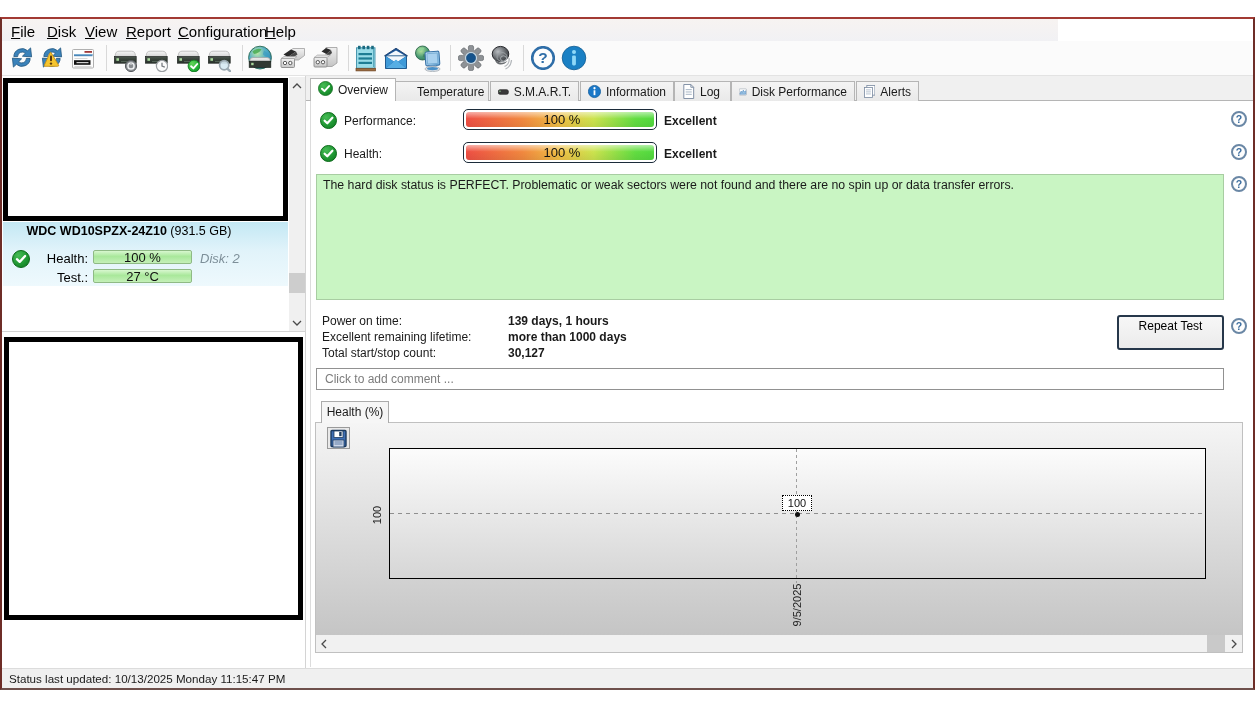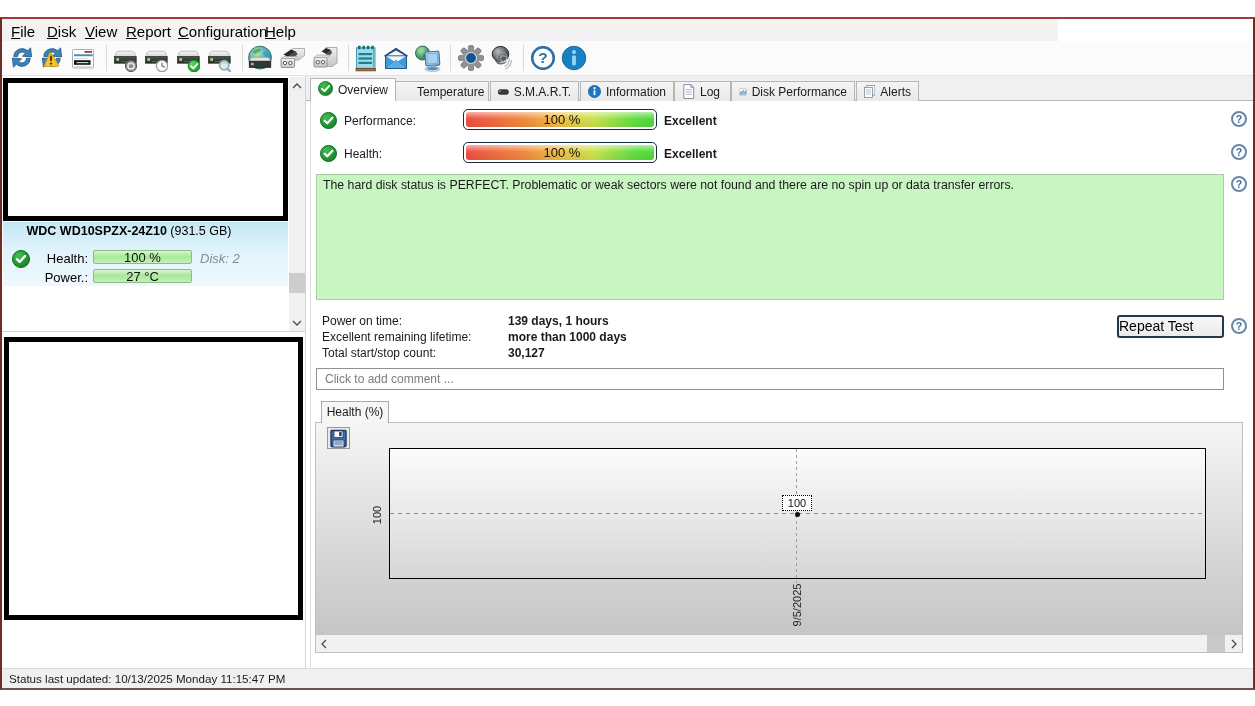--- a/index.html
+++ b/index.html
@@ -32,21 +32,21 @@
 .meter { position:absolute; width:194px; height:21px; border:1px solid #1c2c3a; border-radius:5px; background:#fff; padding:2px; }
 .meterin { width:100%; height:100%; border-radius:3px; background:
   linear-gradient(rgba(255,255,255,.55),rgba(255,255,255,0) 45%, rgba(0,0,0,.06)),
   linear-gradient(90deg,#ee4f44,#f1883f 30%,#f0c045 50%,#cbe34e 68%,#62dd41 90%,#52d93f);
   position:relative; }
 .meterlabel { position:absolute; width:100%; text-align:center; top:2px; font-size:13px; color:#111; }
 .qicon { position:absolute; width:16px; height:16px; }
 #greenbox { position:absolute; left:316px; top:174px; width:908px; height:126px; background:#c9f5c3; border:1px solid #a8cda2; font-size:12.3px; color:#1a1a1a; padding:3px 6px; }
 .ilabel { position:absolute; left:322px; font-size:12px; color:#1a1a1a; }
 .ival { position:absolute; left:508px; font-size:12px; font-weight:bold; color:#1a1a1a; }
-#repeatbtn { position:absolute; left:1117px; top:315px; width:107px; height:23px; border:2px solid #26374a; border-radius:3px; background:linear-gradient(#f7f7f7,#ebebeb); font-size:14px; line-height:19px; color:#000; }
+#repeatbtn { position:absolute; left:1117px; top:315px; width:107px; height:35px; border:2px solid #26374a; border-radius:3px; background:linear-gradient(#f7f7f7,#ebebeb); font-size:12px; text-align:center; line-height:19px; color:#000; }
 #commentbox { position:absolute; left:316px; top:368px; width:908px; height:22px; border:1px solid #919191; background:#fff; font-size:12px; color:#7c7c7c; line-height:20px; padding-left:8px; }
 
 #charttab { position:absolute; left:321px; top:401px; width:68px; height:22px; border:1px solid #ababab; border-bottom:none; background:#f6f6f6; font-size:12px; color:#1a1a1a; text-align:center; line-height:21px; z-index:2;}
 #chartbox { position:absolute; left:315px; top:422px; width:928px; height:231px; border:1px solid #c0c0c0; background:#fff; }
 #chartarea { position:absolute; left:316px; top:423px; width:926px; height:212px; background:linear-gradient(#f5f5f5,#c5c5c5); }
 #savebtn { position:absolute; left:327px; top:427px; width:23px; height:22px; border:1px solid #9a9a9a; background:#e9e9e9; }
 #plot { position:absolute; left:389px; top:448px; width:817px; height:131px; border:1px solid #000; background:linear-gradient(#fcfcfc,#d6d6d6); }
 #hscroll { position:absolute; left:316px; top:635px; width:926px; height:17px; background:#f1f1f1; }
 #hthumb { position:absolute; left:891px; top:0; width:18px; height:17px; background:#c9c9c9; }
 
@@ -329,21 +329,21 @@
             <stop offset="0.55" stop-color="#1d9431"></stop>
             <stop offset="1" stop-color="#0d701c"></stop>
           </radialGradient>
         </defs>
         <circle cx="9" cy="9" r="8.5" fill="url(#gc3)" stroke="#0d6a1b"></circle>
         <path d="M4.9 9.2 L7.7 11.9 L13.1 6" fill="none" stroke="#fff" stroke-width="2.3" stroke-linecap="round" stroke-linejoin="round"></path>
       </svg>
     <div class="abs" style="left:0;top:29px;width:85px;text-align:right;font-size:13px;">Health:</div>
     <div class="entrybar abs" style="left:90px;top:28px;">100 %</div>
     <div class="abs" style="left:197px;top:29px;font-size:13px;font-style:italic;color:#7d8f99;">Disk: 2</div>
-    <div class="abs" style="left:0;top:48px;width:85px;text-align:right;font-size:13px;">Power.:</div>
+    <div class="abs" style="left:0;top:48px;width:85px;text-align:right;font-size:13px;">Test.:</div>
     <div class="entrybar abs" style="left:90px;top:47px;">27 °C</div>
   </div>
   <div id="scroll1">
     <svg class="abs" style="left:3px;top:6px;" width="10" height="6" viewBox="0 0 10 6">
         <path d="M1 5 L5 1 L9 5" fill="none" stroke="#4a4a4a" stroke-width="1.3"></path>
       </svg>
     <div id="sthumb"></div>
     <svg class="abs" style="left:3px;top:243px;" width="10" height="6" viewBox="0 0 10 6">
         <path d="M1 1 L5 5 L9 1" fill="none" stroke="#4a4a4a" stroke-width="1.3"></path>
       </svg>

